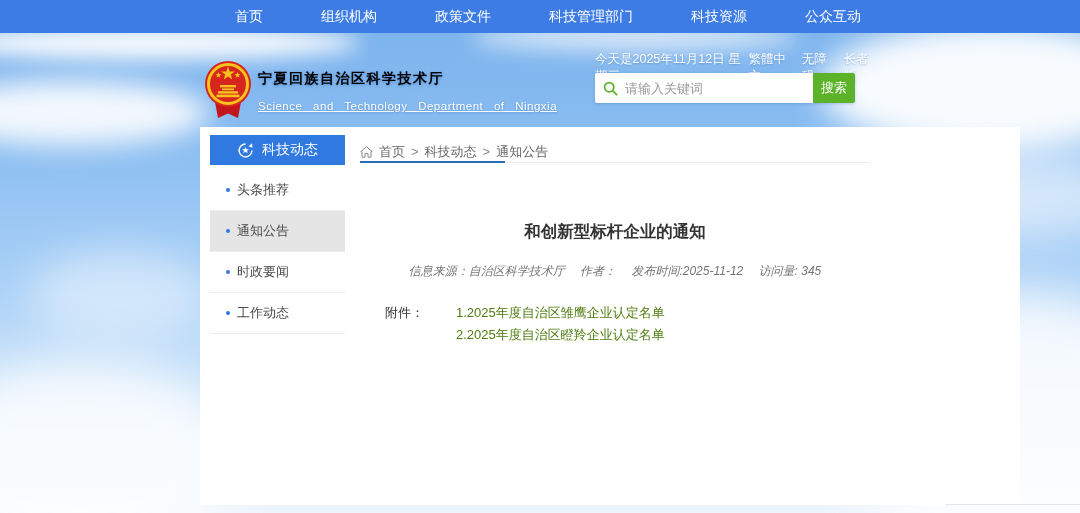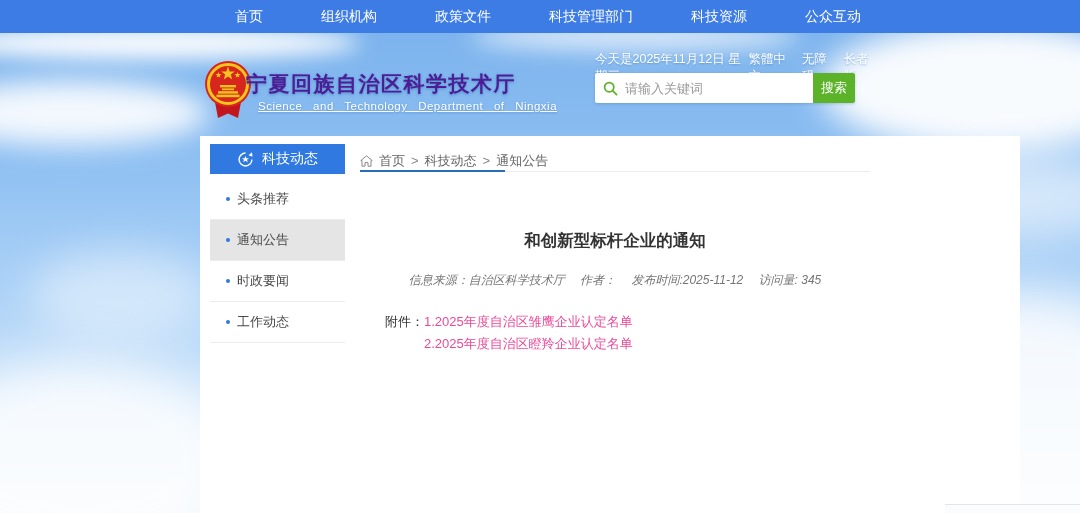--- a/index.html
+++ b/index.html
@@ -28,22 +28,22 @@
   .topnav {
     position:absolute; left:0; top:0; width:1080px; height:33px; z-index:10;
     background:#3d7ce5; display:flex; align-items:center;
     padding-left:235px; gap:58px;
   }
   .topnav a { color:#fff; font-size:14px; text-decoration:none; white-space:nowrap; cursor:pointer; }
 
   
   .logo { position:absolute; left:203px; top:58px; z-index:5; }
   .site-name {
-    position:absolute; left:246px; top:70px; z-index:5;
-    color:#4c1d95; font-size:21px; font-weight:bold; letter-spacing:1.5px;
+    position:absolute; left:258px; top:70px; z-index:5;
+    color:#000000; font-size:14px; font-weight:bold; letter-spacing:1.5px;
     text-shadow:0 1px 3px rgba(20,80,160,.45); white-space:nowrap;
   }
   .site-name-en {
     position:absolute; left:258px; top:100px; z-index:5;
     color:#fff; font-size:11.5px; letter-spacing:.5px; word-spacing:7px;
     text-shadow:0 1px 2px rgba(20,80,160,.4); white-space:nowrap;text-decoration:underline;
   }
   .header-meta {
     position:absolute; left:595px; top:51px; width:282px; z-index:5;
     display:flex; justify-content:space-between; align-items:center;
@@ -63,21 +63,21 @@
     font-family:"Liberation Sans","DejaVu Sans",sans-serif;
   }
   .search-bar input::placeholder { color:#9a9a9a; }
   .search-bar button {
     flex:0 0 42px; border:none; background:#5cb329; color:#fff; font-size:13px;
     cursor:pointer; font-family:"Liberation Sans","DejaVu Sans",sans-serif;
   }
 
   
   .content {
-    position:absolute; left:200px; top:136px; width:820px; height:378px; z-index:5;
+    position:absolute; left:200px; top:127px; width:820px; height:378px; z-index:5;
     background:#fff;
   }
 
   
   .sidebar { position:absolute; left:10px; top:8px; width:135px; }
   .sidebar-head {
     height:30px; background:#2f79e0; color:#fff; font-size:14px;
     display:flex; align-items:center; justify-content:center; gap:8px;
   }
   .sidebar-menu { margin-top:5px;font-family:Liberation Mono, monospace; }
@@ -106,21 +106,21 @@
   }
   .article-meta {
     margin-top:18px; text-align:center; font-size:12px; color:#757575;font-style:italic;
   }
   .article-meta span { margin:0 6px; }
   .article-body { margin-top:17px; font-size:13px; color:#333; line-height:21px; text-align:justify; }
   .article-body p { text-indent:2em; }
 
   .attachments { margin-top:22px; margin-left:25px; display:flex; font-size:13px; color:#333; line-height:22px; }
   .attachments .att-label { white-space:nowrap; }
-  .attachments .att-list a { display:block; color:#ec4899; text-decoration:none; cursor:pointer; }
+  .attachments .att-list a { display:block; color:#4d7c0f; text-decoration:none; cursor:pointer;margin-left:32px; }
 
   .br-edge {
     position:absolute; left:945px; top:504px; width:135px; height:9px; z-index:6;
     background:#fbfcfd; border-top:1px solid #e2e6ea;
   }
 </style>
 </head>
 <body>
 
 <div class="sky"></div>

